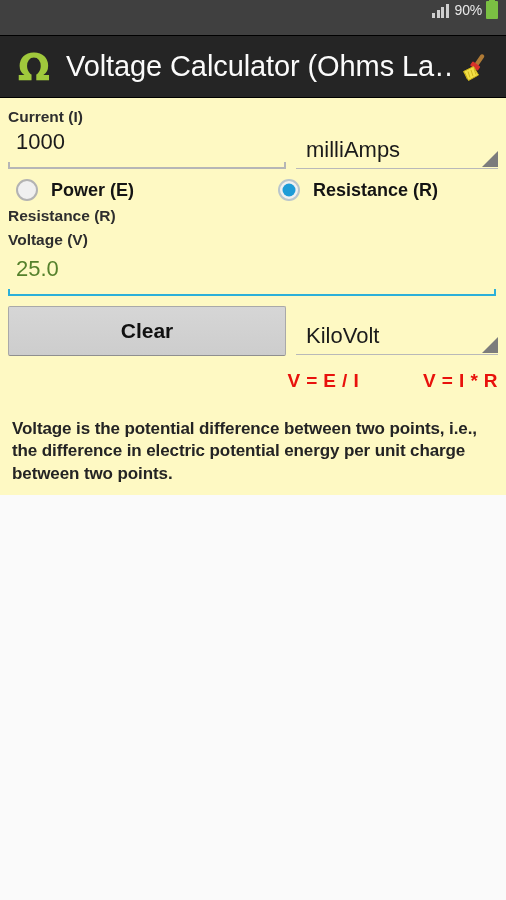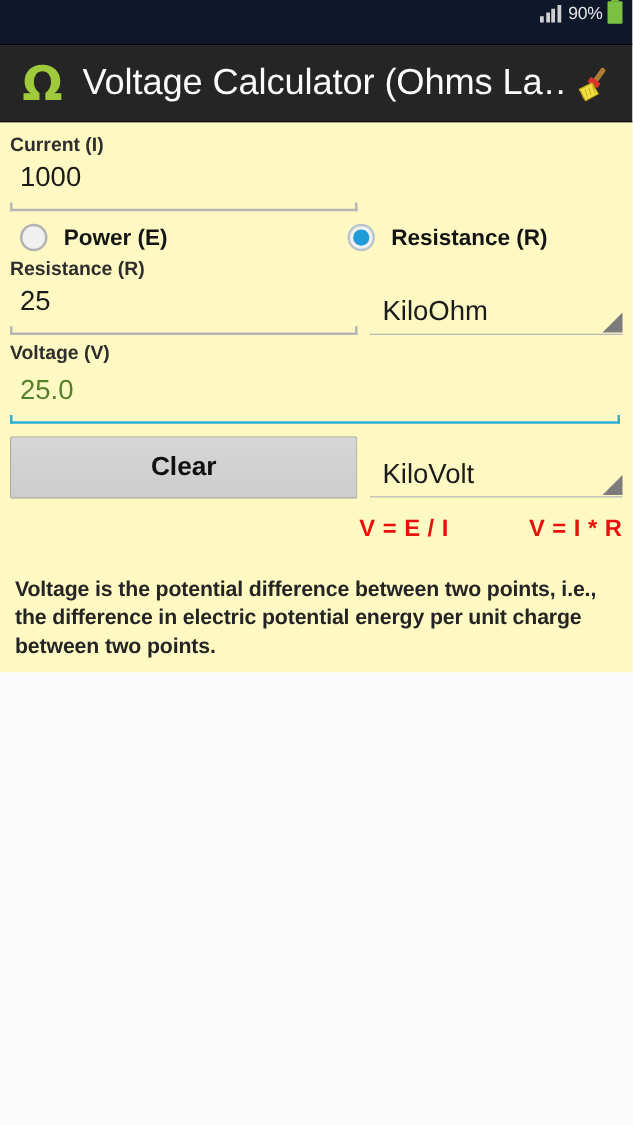--- a/index.html
+++ b/index.html
@@ -11,21 +11,21 @@
     height: 900px;
     background: #fafafa;
     font-family: "Liberation Sans", sans-serif;
     overflow: hidden;
     position: relative;
   }
 
   
   .statusbar {
     height: 36px;
-    background: #0f172a;
+    background: #404040;
     display: flex;
     align-items: center;
     justify-content: flex-end;
     padding: 0 8px 16px 0;
     box-sizing: border-box;
     border-bottom: 1px solid #000;
   }
   .sb-right {
     display: flex;
     align-items: center;
@@ -322,53 +322,41 @@
     <div class="col-left">
       <div class="tinput-wrap">
         <div class="tinput-val">1000</div>
         <div class="tinput-line">
           <div class="vl"></div>
             <div class="h"></div>
             <div class="vr"></div>
         </div>
       </div>
     </div>
+    <div class="col-right">
+      <div class="spinner">
+        <div class="spinner-label">milliAmps</div>
+        <div class="spinner-line"></div>
+        <div class="spinner-arrow"></div>
+      </div>
+    </div>
   </div>
 
   <div class="radio-row">
     <div class="radio-item first">
       <div class="radio-circle"></div>
       <div class="radio-label">Power (E)</div>
     </div>
     <div class="radio-item">
       <div class="radio-circle on"></div>
       <div class="radio-label">Resistance (R)</div>
     </div>
   </div>
 
   <div class="field-label">Resistance (R)</div>
-  <div class="row">
-    <div class="col-left">
-      <div class="tinput-wrap">
-        <div class="tinput-val">25</div>
-        <div class="tinput-line">
-          <div class="vl"></div>
-            <div class="h"></div>
-            <div class="vr"></div>
-        </div>
-      </div>
-    </div>
-    <div class="col-right">
-      <div class="spinner">
-        <div class="spinner-label">KiloOhm</div>
-        <div class="spinner-line"></div>
-        <div class="spinner-arrow"></div>
-      </div>
-    </div>
-  </div>
 
   <div class="field-label" style="margin-top:6px;">Voltage (V)</div>
   <div style="padding-right:2px;">
     <div class="tinput-wrap" style="height:46px;">
       <div class="tinput-val result-val">25.0</div>
       <div class="tinput-line focus">
         <div class="vl"></div>
           <div class="h"></div>
           <div class="vr"></div>
       </div>

